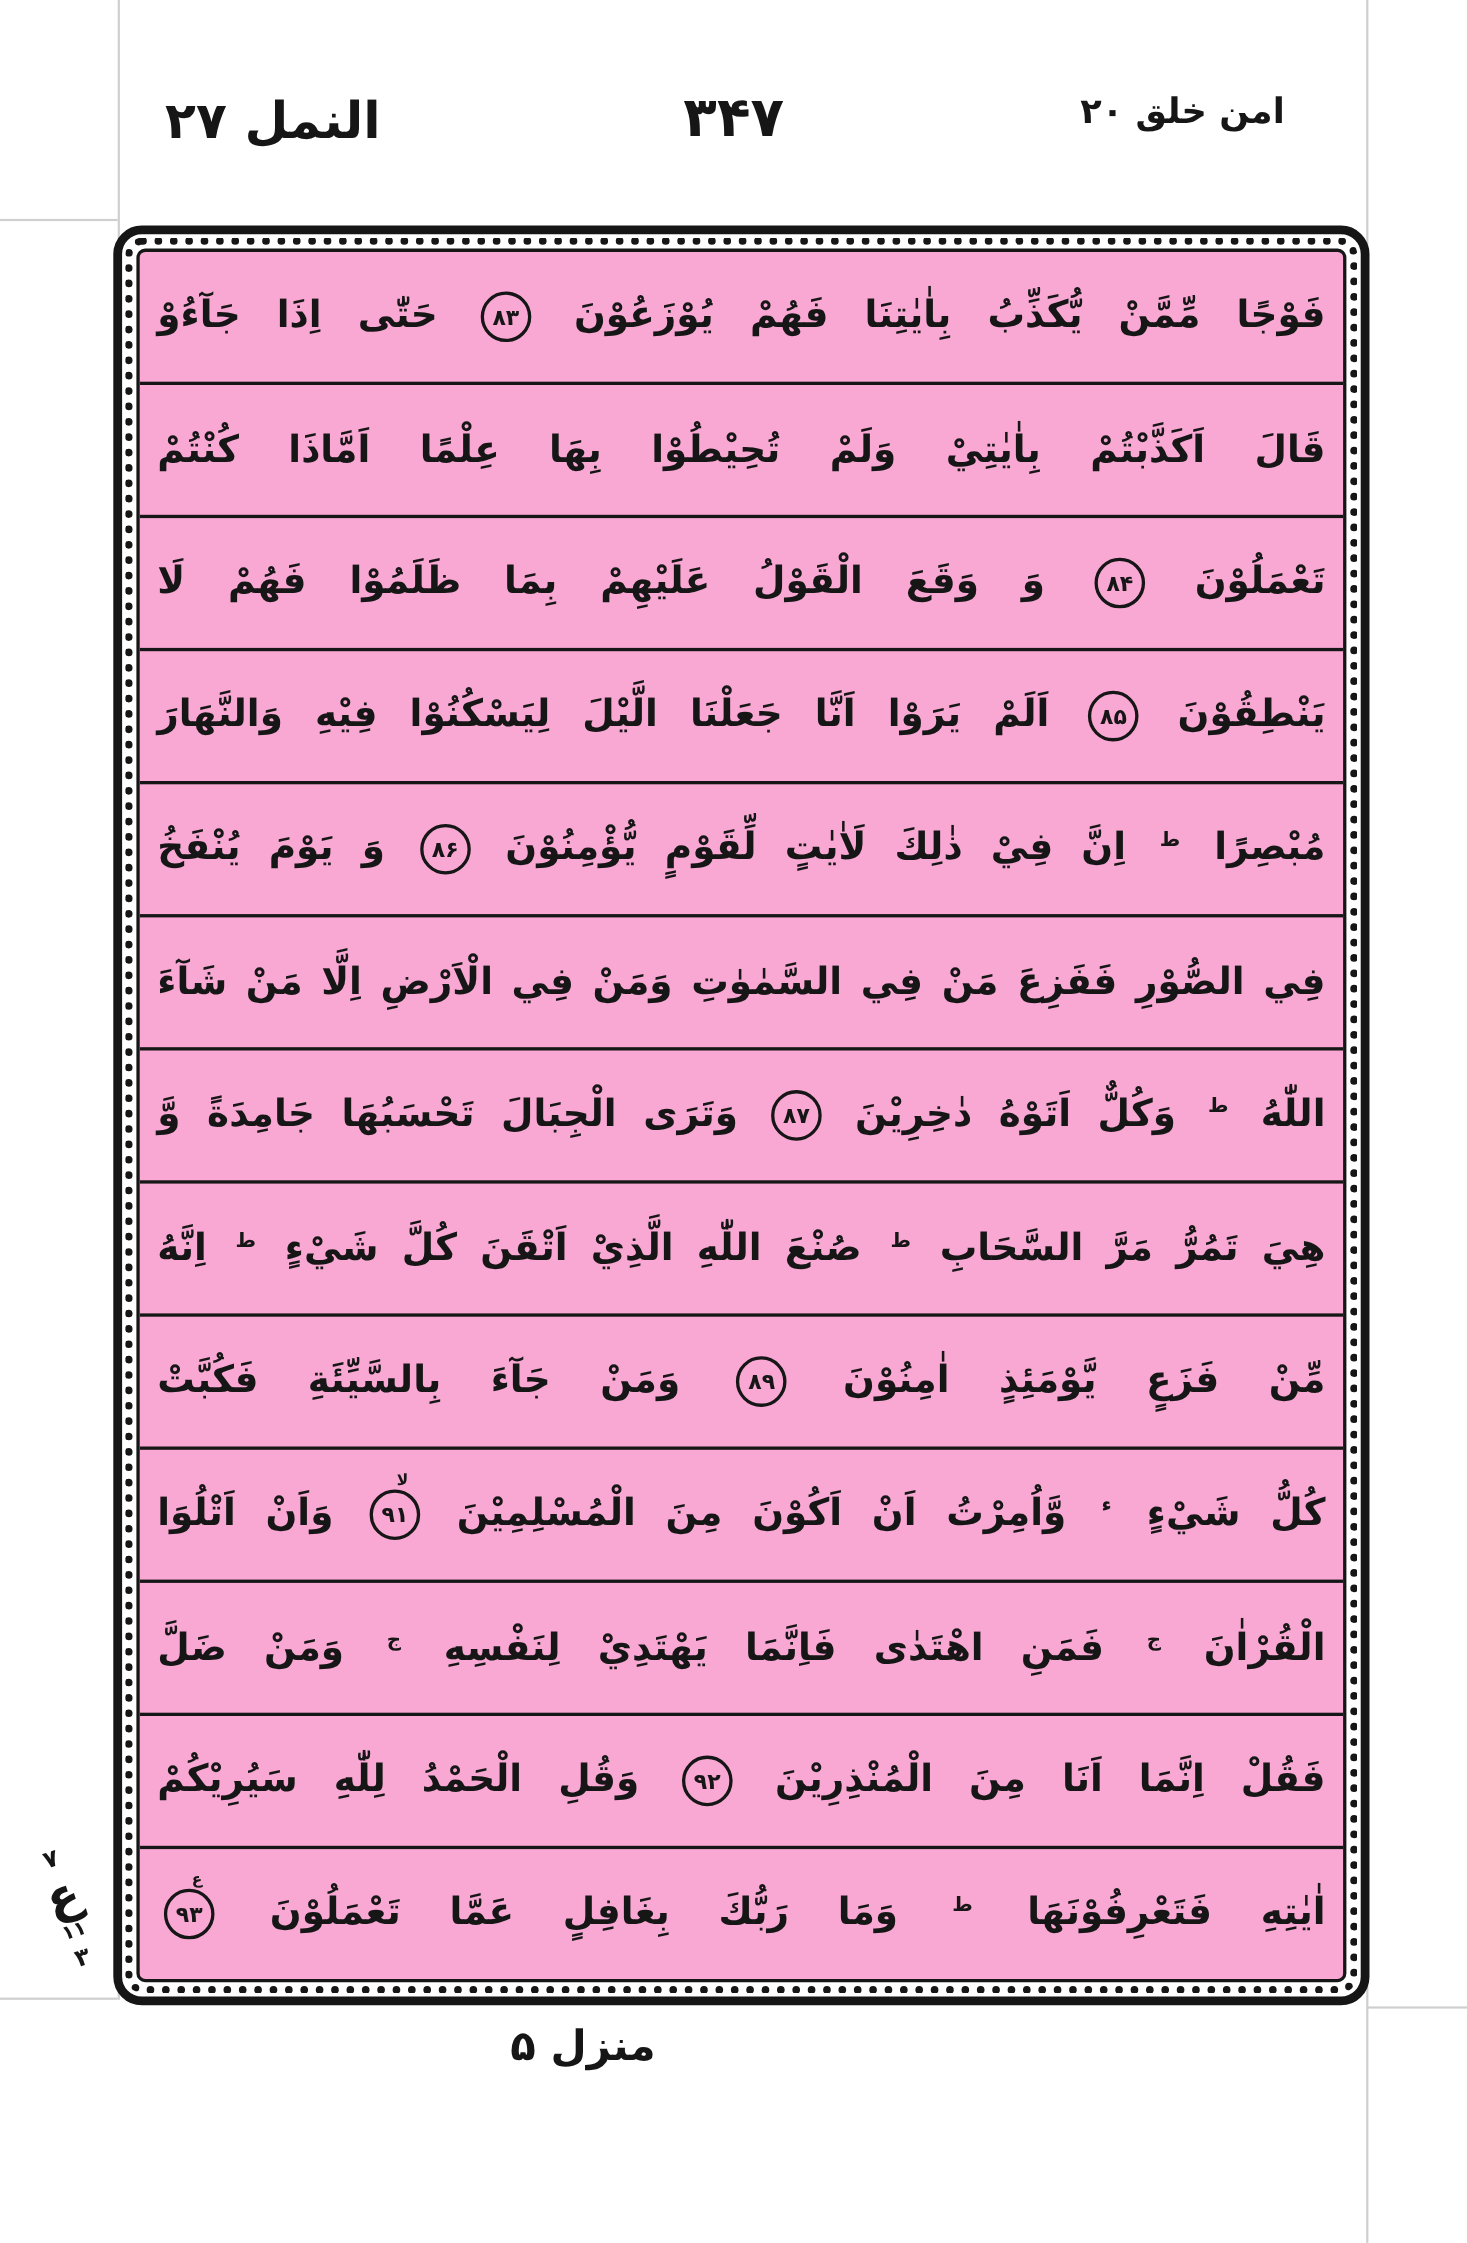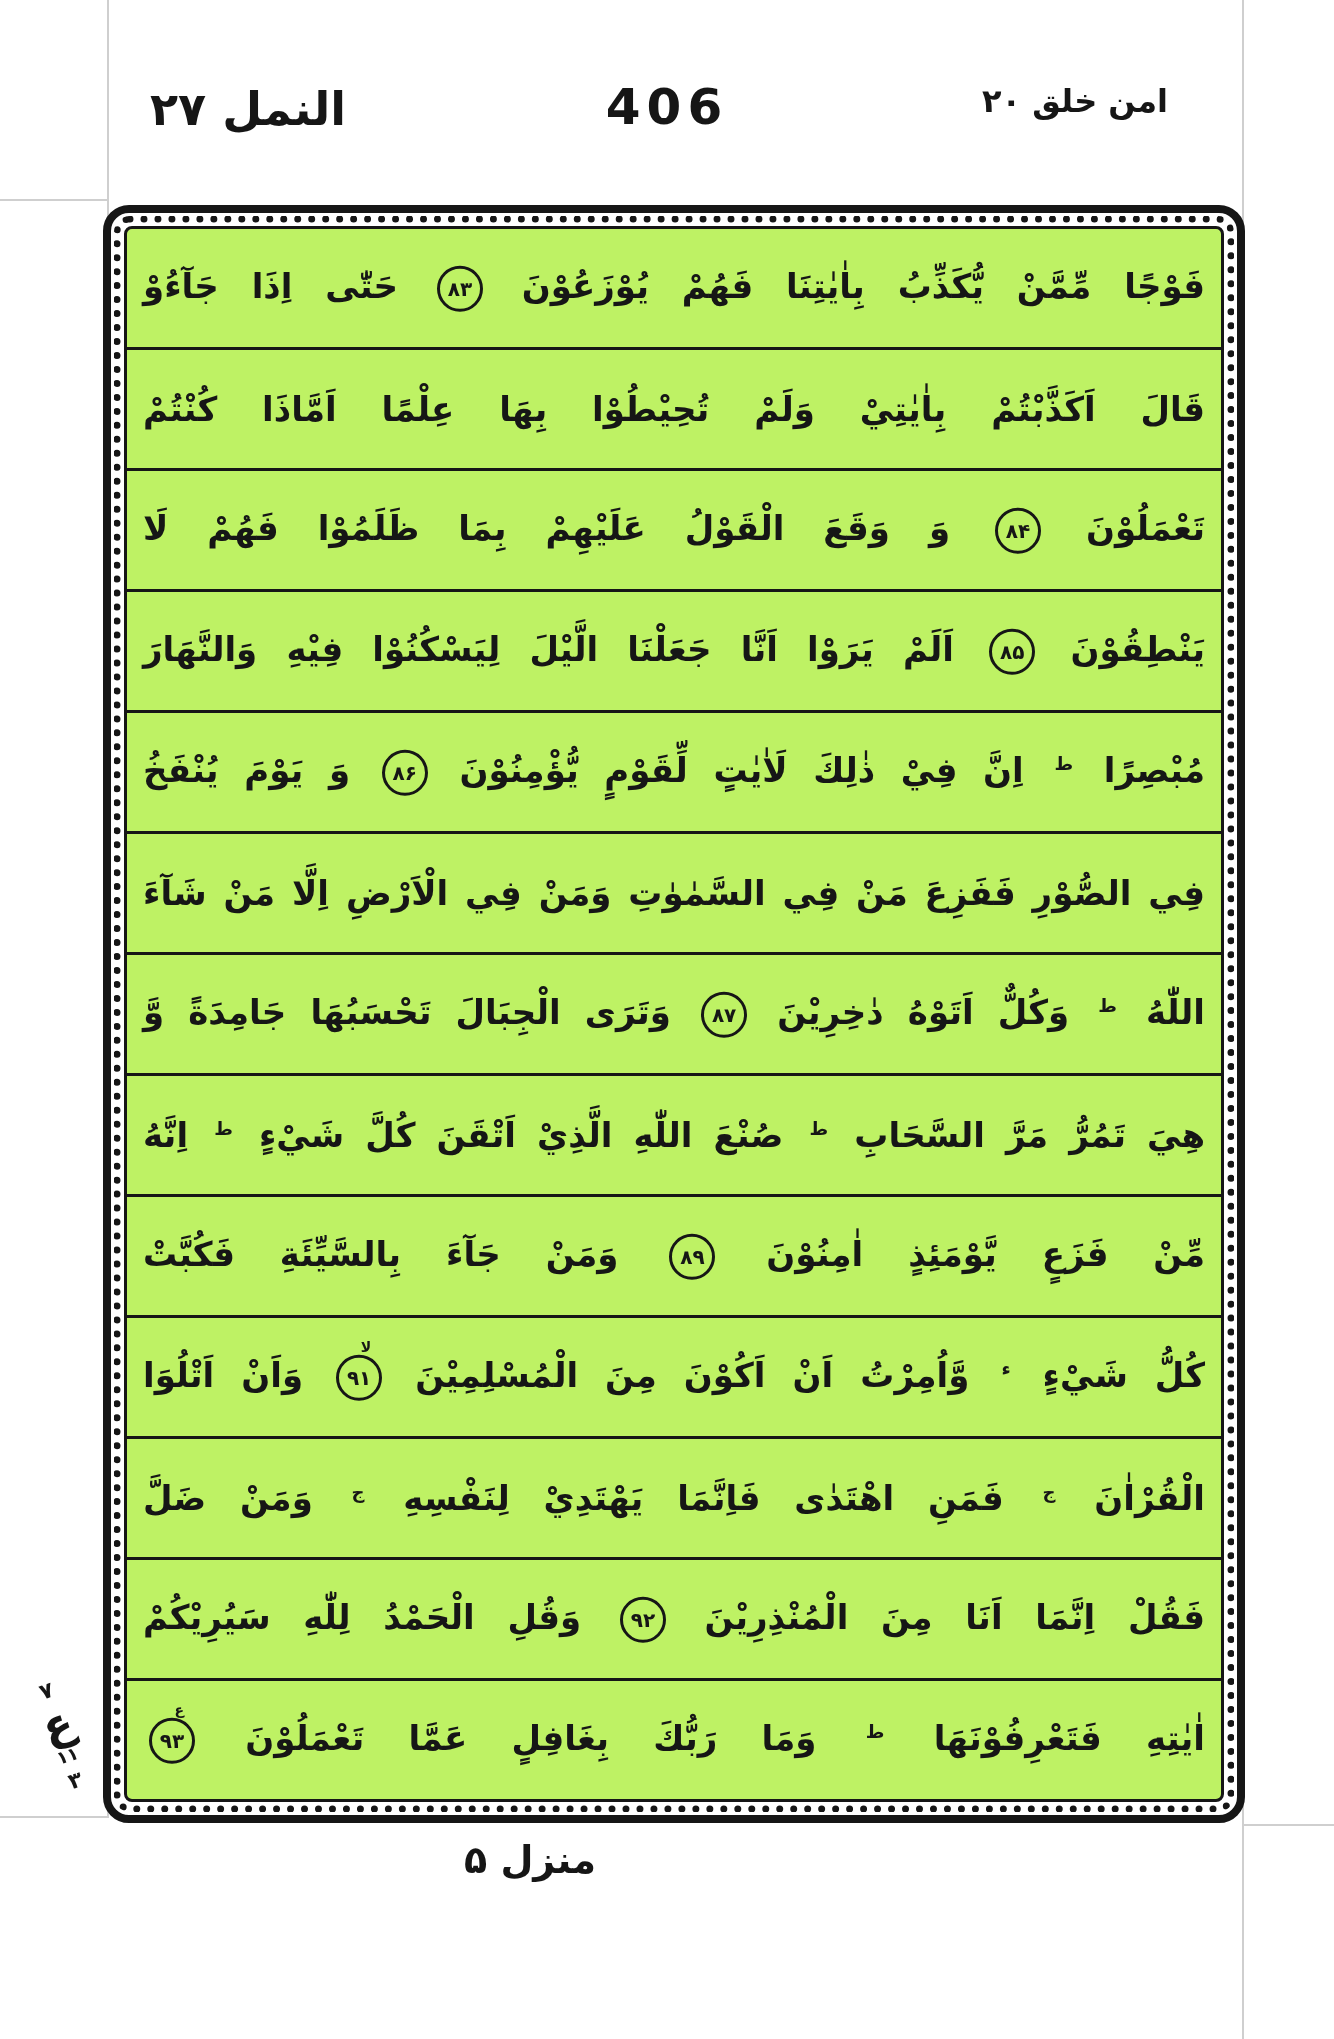--- a/index.html
+++ b/index.html
@@ -43,21 +43,21 @@
   }
   .frame-scallop{
     box-sizing:border-box;height:100%;
     border:7px dotted #161616;border-radius:16px;
     padding:3px;
   }
   .frame-inner{
     box-sizing:border-box;height:100%;
     border:3px solid #161616;border-radius:8px;
     display:flex;flex-direction:column;
-    overflow:hidden;background:#bef264;
+    overflow:hidden;background:#f9a8d4;
   }
   .qline{
     flex:1 1 0;
     position:relative;
     border-bottom:3px solid #161616;
   }
   .qline:last-child{border-bottom:none;}
   .qtext{
     position:absolute;left:16px;right:16px;top:50%;
     transform:translateY(-50%);
@@ -114,21 +114,21 @@
 
 <div class="page">
 
   <div class="guide guide-v-left"></div>
   <div class="guide guide-v-right"></div>
   <div class="guide guide-h-left-top"></div>
   <div class="guide guide-h-left-bottom"></div>
   <div class="guide guide-h-right-bottom"></div>
 
   <div class="header-surah">النمل ۲۷</div>
-  <div class="header-page-number">406</div>
+  <div class="header-page-number">۳۴۷</div>
   <div class="header-juz">امن خلق ۲۰</div>
 
   <div class="frame">
     <div class="frame-scallop">
       <div class="frame-inner" id="lines-container">
           <div class="qline">
             <div class="qtext"><span>فَوْجًا مِّمَّنْ يُّكَذِّبُ بِاٰيٰتِنَا فَهُمْ يُوْزَعُوْنَ</span> <span class="verse-circle">۸۳</span> <span>حَتّٰى اِذَا جَآءُوْ</span></div>
           </div>
           <div class="qline">
             <div class="qtext"><span>قَالَ اَكَذَّبْتُمْ بِاٰيٰتِيْ وَلَمْ تُحِيْطُوْا بِهَا عِلْمًا اَمَّاذَا كُنْتُمْ</span></div>

